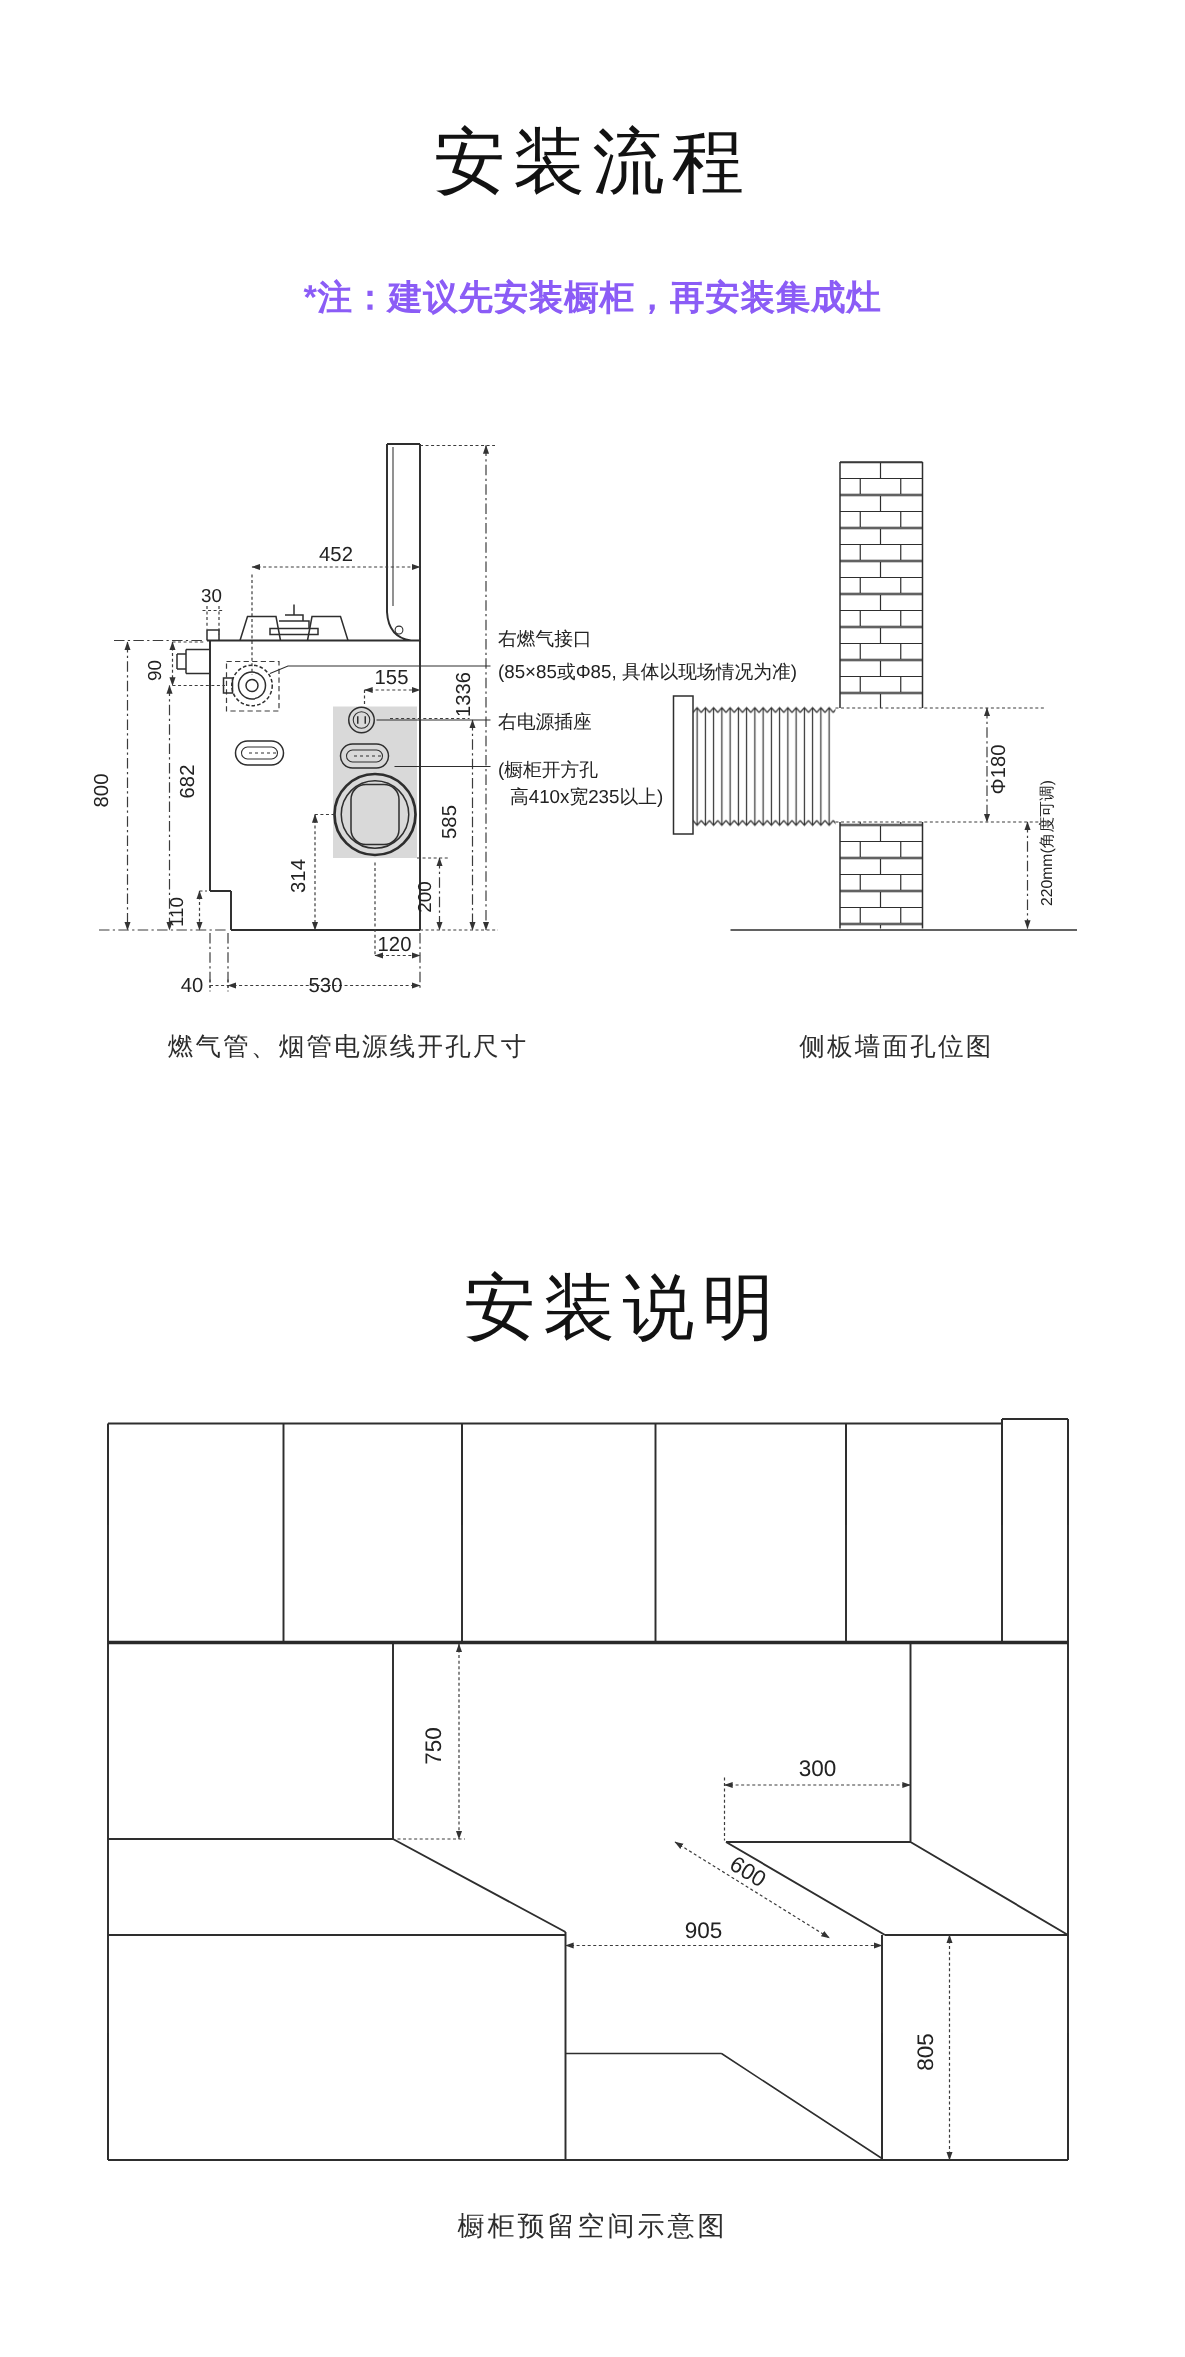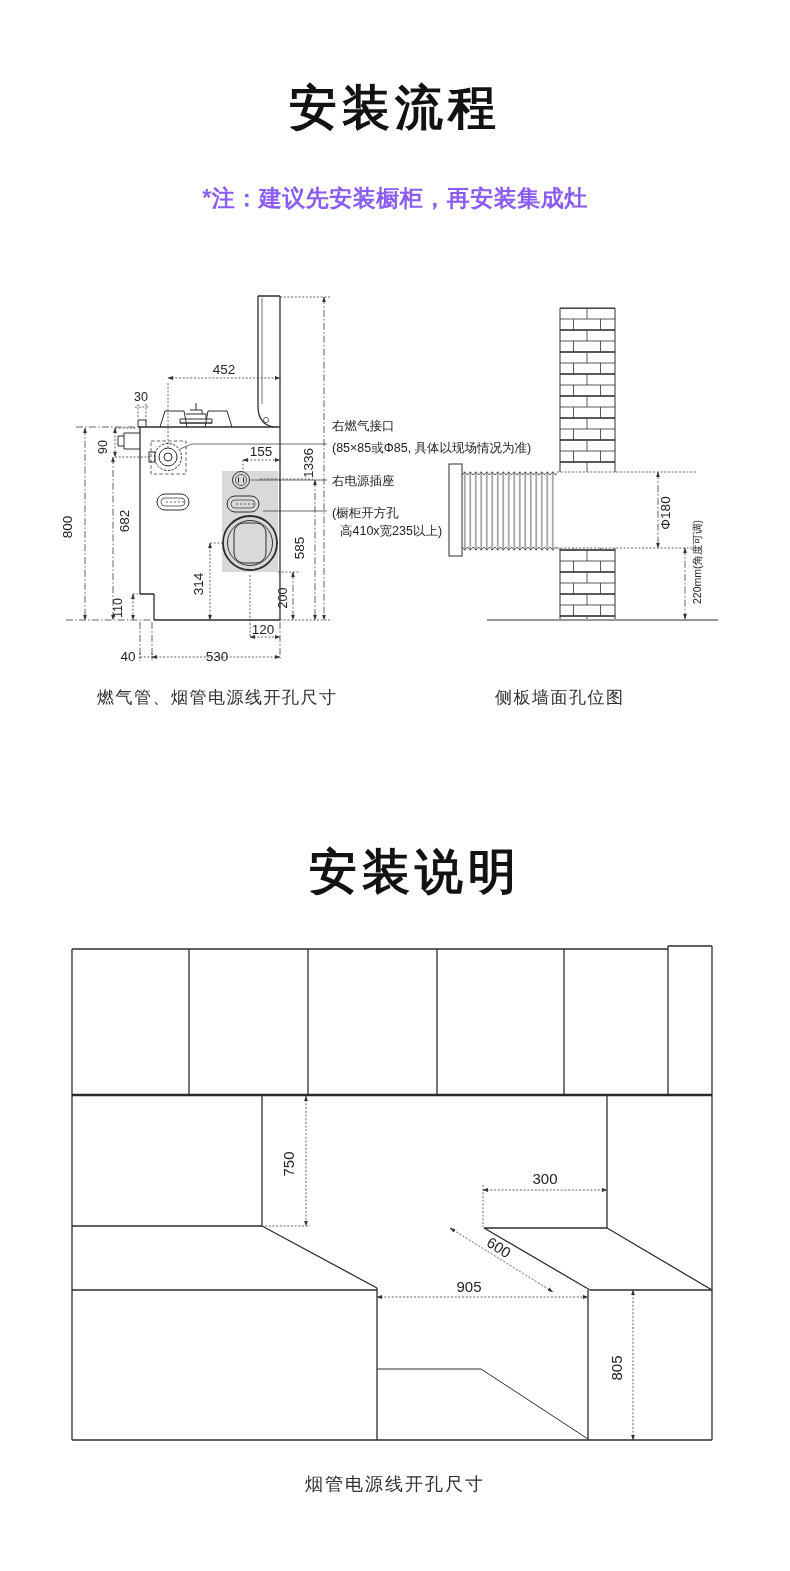--- a/index.html
+++ b/index.html
@@ -1,22 +1,22 @@
 <!DOCTYPE html>
 <html><head>
 <meta charset="utf-8">
 <style>
   html,body{margin:0;padding:0;background:#ffffff;}
   .page{position:relative;width:790px;height:1571px;background:#fff;overflow:hidden;
         font-family:"Liberation Sans","DejaVu Sans",sans-serif;color:#1a1a1a;}
-  .title{position:absolute;left:0;width:790px;text-align:center;font-weight:700;
+  .title{position:absolute;left:0;width:790px;text-align:center;font-weight:400;
          font-size:48px;letter-spacing:5px;color:#121212;}
   .note{position:absolute;left:0;width:790px;text-align:center;font-weight:700;
         font-size:23px;letter-spacing:.5px;color:#8b5cf6;}
-  .cap{position:absolute;font-size:17px;color:#2d2d2d;letter-spacing:1.5px;}
+  .cap{position:absolute;font-size:17px;color:#2d2d2d;text-align:center;letter-spacing:1.5px;}
   .cap3{position:absolute;left:0;width:790px;text-align:center;font-size:18px;color:#2d2d2d;letter-spacing:2px;}
   svg{position:absolute;left:0;}
   svg text{font-family:"Liberation Sans","DejaVu Sans",sans-serif;fill:#222;}
   .ln{stroke:#2e2e2e;stroke-width:1.3;fill:none;}
   .ln2{stroke:#2e2e2e;stroke-width:1;fill:none;}
   .lnt{stroke:#2e2e2e;stroke-width:.7;fill:none;}
   .thick{stroke:#2a2a2a;stroke-width:2.3;fill:none;}
   .dl{stroke:#3c3c3c;stroke-width:.8;fill:none;stroke-dasharray:2 1.7;}
   .dd{stroke:#3c3c3c;stroke-width:.8;fill:none;stroke-dasharray:7 2.2 1.5 2.2;}
   .dash{stroke:#3c3c3c;stroke-width:.8;fill:none;stroke-dasharray:3.5 2.2;}
@@ -204,15 +204,15 @@
     </defs>
     <g>
       <text class="dimb" x="294" y="1164" text-anchor="middle" transform="rotate(-90 294 1164)">750</text>
       <text class="dimb" x="545" y="1184" text-anchor="middle">300</text>
       <text class="dimb" x="496" y="1252" text-anchor="middle" transform="rotate(32 496 1252)">600</text>
       <text class="dimb" x="469" y="1292" text-anchor="middle">905</text>
       <text class="dimb" x="622" y="1368" text-anchor="middle" transform="rotate(-90 622 1368)">805</text>
     </g>
   </svg>
 
-  <div class="cap3" style="top:1472px;">烟管电源线开孔尺寸</div>
+  <div class="cap3" style="top:1472px;">橱柜预留空间示意图</div>
 
 </div>
 
 </body></html>

